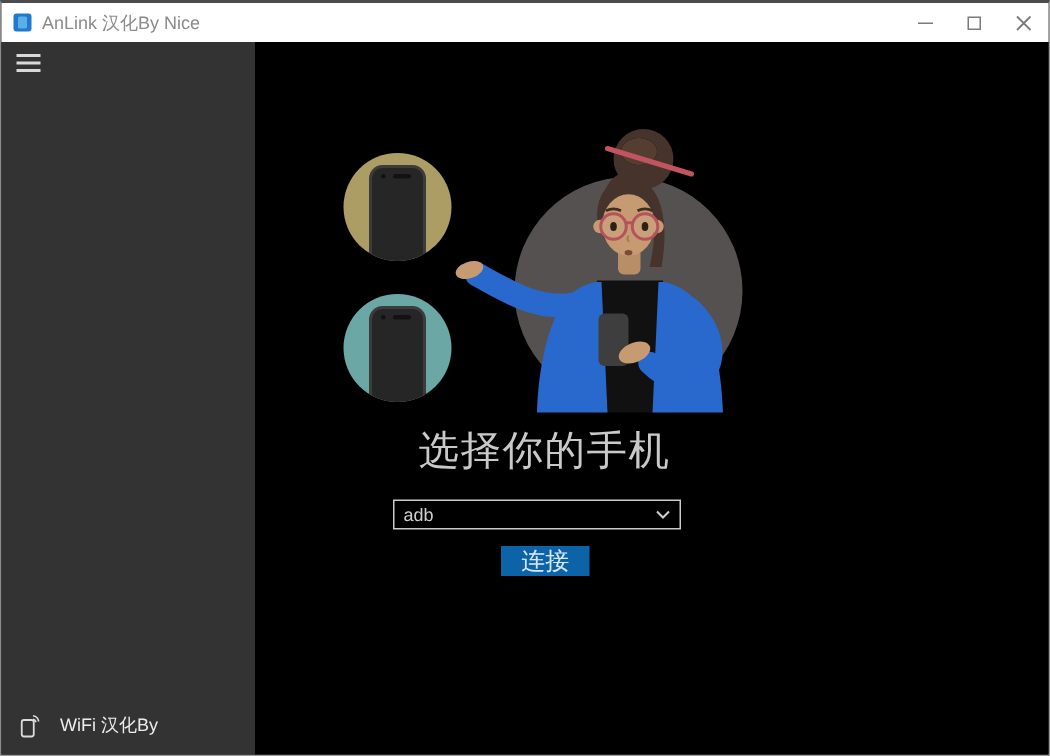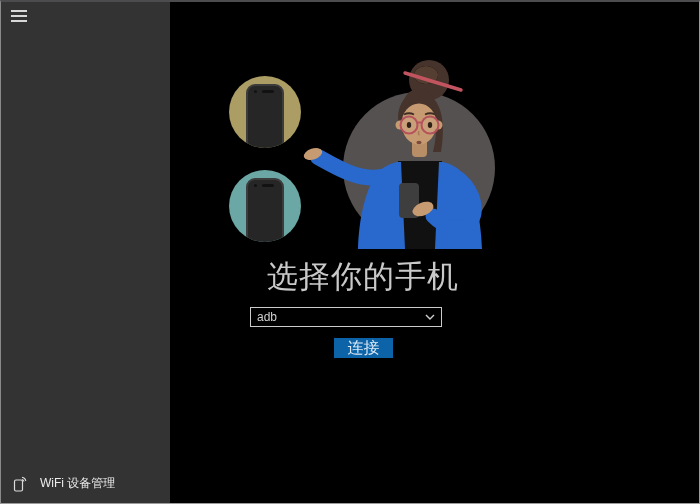--- a/index.html
+++ b/index.html
@@ -32,47 +32,66 @@
   .side-item svg { flex:0 0 auto; }
   
   .main { flex:1; background:var(--main-bg); position:relative; overflow:hidden; }
   .device-circle { position:absolute; width:72px; height:72px; border-radius:50%; overflow:hidden; }
   .device-circle.gold { left:59px; top:74px; background:var(--gold-circle); }
   .device-circle.teal { left:59px; top:168px; background:var(--teal-circle); }
   .mini-phone { position:absolute; left:50%; transform:translateX(-50%); top:8px; width:38px; height:70px; background:#262626; border:2px solid #3c3c3c; border-radius:9px; }
   .mini-phone .speaker { position:absolute; top:4px; left:50%; transform:translateX(-3px); width:12px; height:2.5px; background:#121212; border-radius:2px; }
   .mini-phone .camera { position:absolute; top:4px; left:50%; transform:translateX(-11px); width:3px; height:3px; background:#121212; border-radius:50%; }
   .illustration { position:absolute; left:130px; top:55px; width:240px; height:220px; }
-  .heading { position:absolute; left:0; top:254px; width:386px; text-align:center; color:#c9c9c9; font-size:31px; letter-spacing:1px; }
-  .combobox { position:absolute; left:80px; top:305px; width:192px; height:20px; background:#000; border:1px solid #cbcbcb; display:flex; align-items:center; padding:0 6px; color:#cfcfcf; font-size:12px; cursor:pointer; }
+  .heading { position:absolute; left:0; top:254px; width:386px; text-align:center; color:#c9c9c9; font-size:27px; letter-spacing:1px; }
+  .combobox { position:absolute; left:92px; top:305px; width:192px; height:20px; background:#000; border:1px solid #cbcbcb; display:flex; align-items:center; padding:0 6px; color:#cfcfcf; font-size:12px; cursor:pointer; }
   .combobox .value { flex:1; overflow:hidden; white-space:nowrap; }
   .connect-btn { position:absolute; left:164px; top:336px; width:59px; height:20px; background:var(--accent-blue); color:#d9e8f6; font-size:16px; display:flex; align-items:center; justify-content:center; border:none; cursor:pointer; font-family:inherit; }
 </style>
 </head>
 <body>
 
 <div class="window">
 
+  <div class="titlebar">
+    <div class="app-icon">
+        <div class="screen"></div>
+      </div>
+    <div class="window-title">AnLink 汉化By Nice</div>
+    <div class="controls">
+      <div class="ctrl">
+          <div class="min-glyph"></div>
+        </div>
+      <div class="ctrl">
+          <div class="max-glyph"></div>
+        </div>
+      <div class="ctrl">
+        <svg width="11" height="11" viewBox="0 0 11 11">
+          <path d="M1,1 L10,10 M10,1 L1,10" stroke="#7b7b7b" stroke-width="1.2"></path>
+        </svg>
+      </div>
+    </div>
+  </div>
 
   <div class="app-body">
 
     <div class="sidebar">
       <div class="hamburger">
         <div class="bar"></div>
         <div class="bar"></div>
         <div class="bar" style="margin-bottom:0"></div>
       </div>
       <div class="sidebar-bottom">
         <div class="side-item">
           <svg width="16" height="16" viewBox="0 0 16 16">
             <rect x="3.5" y="4" width="8" height="11" rx="1.5" fill="none" stroke="#dcdcdc" stroke-width="1.2"></rect>
             <path d="M 11,1.2 A 4.6,4.6 0 0 1 14.8,5" fill="none" stroke="#dcdcdc" stroke-width="1.1"></path>
             <path d="M 11,3.6 A 2.3,2.3 0 0 1 12.9,5.5" fill="none" stroke="#dcdcdc" stroke-width="1.1"></path>
           </svg>
-          <span>WiFi 设备管理</span>
+          <span>WiFi 汉化By</span>
         </div>
       </div>
     </div>
 
     <div class="main">
 
       <div class="device-circle gold">
         <div class="mini-phone">
           <div class="camera"></div>
           <div class="speaker"></div>

